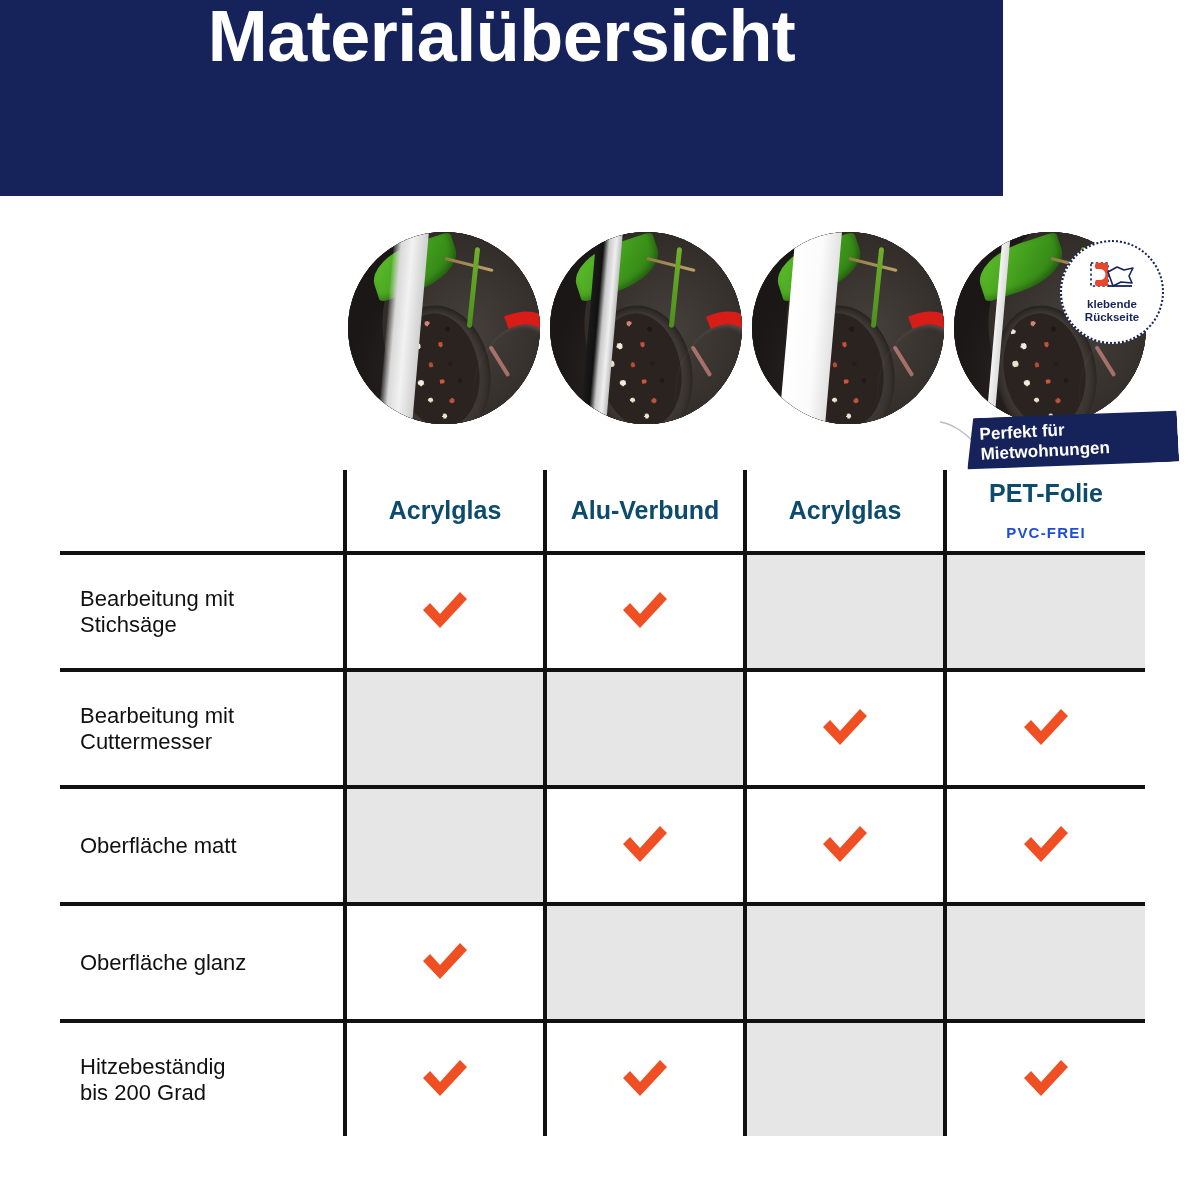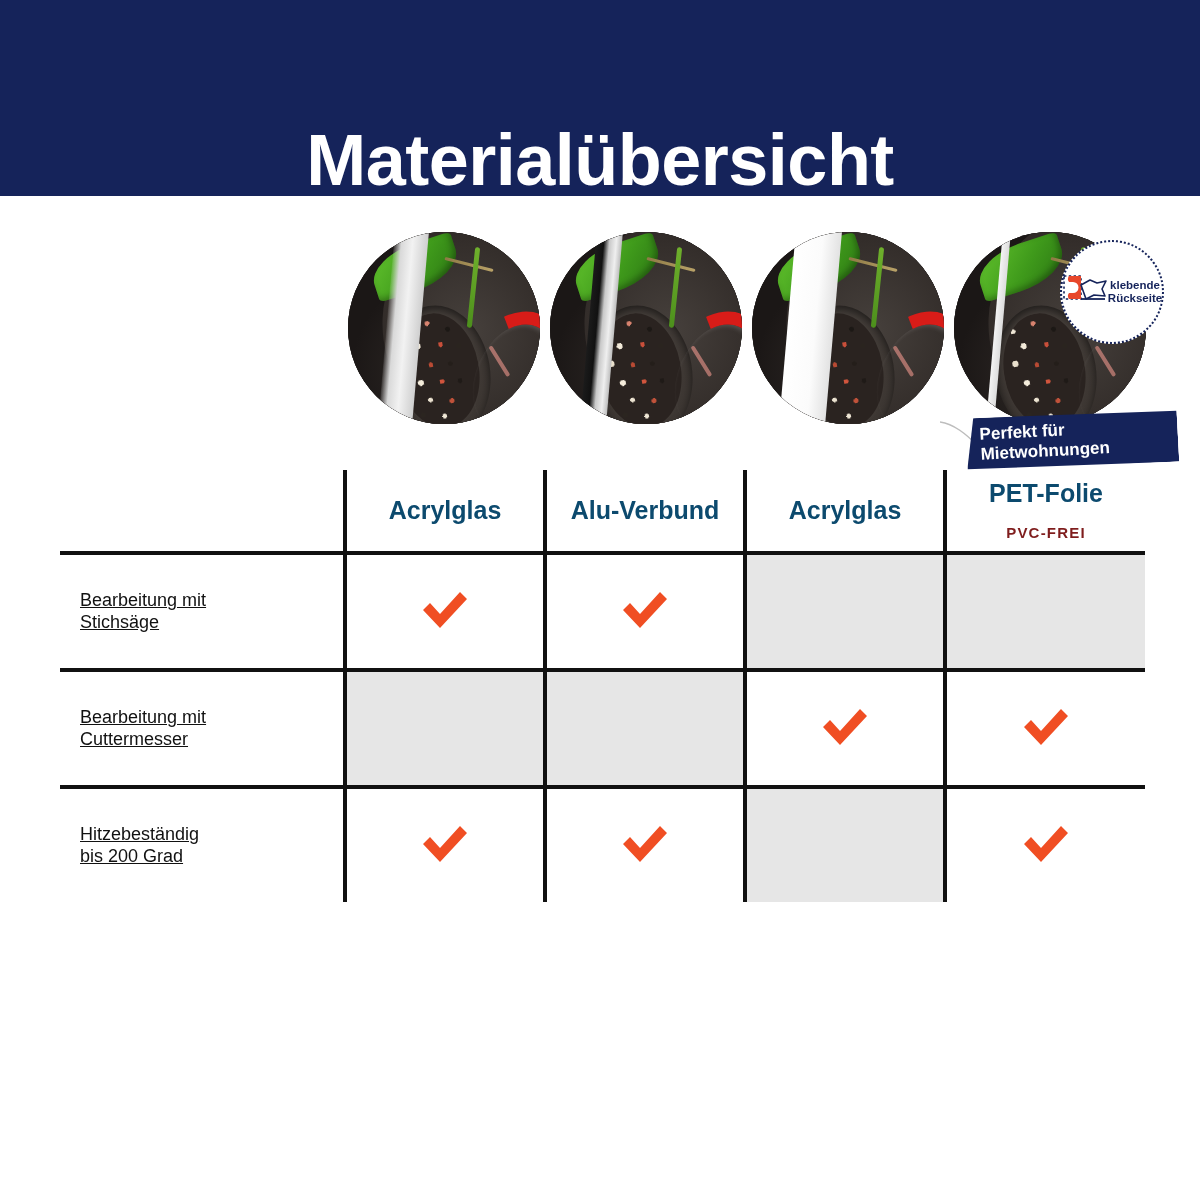--- a/index.html
+++ b/index.html
@@ -12,25 +12,25 @@
     background: #ffffff;
     font-family: "Liberation Sans", sans-serif;
     overflow: hidden;
     position: relative;
   }
 
   
   .header {
     position: absolute;
     left: 0; top: 0;
-    width: 1200px;
+    width: 1003px;
     height: 196px;
     background: #15235a;
     display: flex;
-    align-items: flex-end;
+    align-items: flex-start;
     justify-content: center;
   }
   .header-title {
     color: #ffffff;
     font-size: 72px;
     font-weight: bold;
     letter-spacing: -0.5px;
     line-height: 1;
     font-family: "Liberation Sans", sans-serif;
   }
@@ -187,21 +187,21 @@
   .sticker-badge {
     position: absolute;
     left: 1060px;
     top: 240px;
     width: 100px;
     height: 100px;
     border-radius: 50%;
     background: #ffffff;
     border: 2px dotted #15235a;
     display: flex;
-    flex-direction: row;
+    flex-direction: column;
     align-items: center;
     justify-content: center;
     z-index: 6;
   }
   .sticker-badge .badge-icon { margin-bottom: 2px; }
   .sticker-badge .badge-text {
     color: #15235a;
     font-size: 11.5px;
     font-weight: bold;
     line-height: 1.12;
@@ -270,42 +270,41 @@
   }
   .hdr-title {
     font-size: 25px;
     font-weight: bold;
     color: #0c4a6e;
     line-height: 1.05;
   }
   .hdr-sub {
     font-size: 15px;
     font-weight: bold;
-    color: #7f1d1d;
+    color: #1d4ed8;
     letter-spacing: 1.2px;
     margin-top: 17px;
   }
 
   .body-row td {
     border-top: 4px solid #111111;
     border-left: 4px solid #111111;
     height: 113px;
     vertical-align: middle;
     text-align: center;
   }
   .body-row td.row-label {
     border-left: none;
     text-align: left;
     padding-left: 20px;
-    font-size: 18px;
+    font-size: 22px;
     color: #111111;
     line-height: 1.18;
     white-space: pre-line;
     background: #ffffff;
-    text-decoration: underline;
   }
   .body-row td.cell-off { background: #e6e6e6; }
   .body-row td.cell-on  { background: #ffffff; }
 
   .check { display: inline-block; line-height: 0; }
 </style>
 </head>
 <body>
 
 <div class="header">
@@ -446,20 +445,42 @@
           <td class="cell-off"></td>
           <td class="cell-off"></td>
           <td class="cell-on"><span class="check"><svg width="52" height="44" viewBox="0 0 52 44">
                 <path d="M4 22 L11 15 L21 26 L41 4 L48 11 L21 40 Z" fill="#f04e23"></path>
               </svg></span></td>
           <td class="cell-on"><span class="check"><svg width="52" height="44" viewBox="0 0 52 44">
                 <path d="M4 22 L11 15 L21 26 L41 4 L48 11 L21 40 Z" fill="#f04e23"></path>
               </svg></span></td>
         </tr>
         <tr class="body-row">
+          <td class="row-label">Oberfläche matt</td>
+          <td class="cell-off"></td>
+          <td class="cell-on"><span class="check"><svg width="52" height="44" viewBox="0 0 52 44">
+                <path d="M4 22 L11 15 L21 26 L41 4 L48 11 L21 40 Z" fill="#f04e23"></path>
+              </svg></span></td>
+          <td class="cell-on"><span class="check"><svg width="52" height="44" viewBox="0 0 52 44">
+                <path d="M4 22 L11 15 L21 26 L41 4 L48 11 L21 40 Z" fill="#f04e23"></path>
+              </svg></span></td>
+          <td class="cell-on"><span class="check"><svg width="52" height="44" viewBox="0 0 52 44">
+                <path d="M4 22 L11 15 L21 26 L41 4 L48 11 L21 40 Z" fill="#f04e23"></path>
+              </svg></span></td>
+        </tr>
+        <tr class="body-row">
+          <td class="row-label">Oberfläche glanz</td>
+          <td class="cell-on"><span class="check"><svg width="52" height="44" viewBox="0 0 52 44">
+                <path d="M4 22 L11 15 L21 26 L41 4 L48 11 L21 40 Z" fill="#f04e23"></path>
+              </svg></span></td>
+          <td class="cell-off"></td>
+          <td class="cell-off"></td>
+          <td class="cell-off"></td>
+        </tr>
+        <tr class="body-row">
           <td class="row-label">Hitzebeständig
 bis 200 Grad</td>
           <td class="cell-on"><span class="check"><svg width="52" height="44" viewBox="0 0 52 44">
                 <path d="M4 22 L11 15 L21 26 L41 4 L48 11 L21 40 Z" fill="#f04e23"></path>
               </svg></span></td>
           <td class="cell-on"><span class="check"><svg width="52" height="44" viewBox="0 0 52 44">
                 <path d="M4 22 L11 15 L21 26 L41 4 L48 11 L21 40 Z" fill="#f04e23"></path>
               </svg></span></td>
           <td class="cell-off"></td>
           <td class="cell-on"><span class="check"><svg width="52" height="44" viewBox="0 0 52 44">

